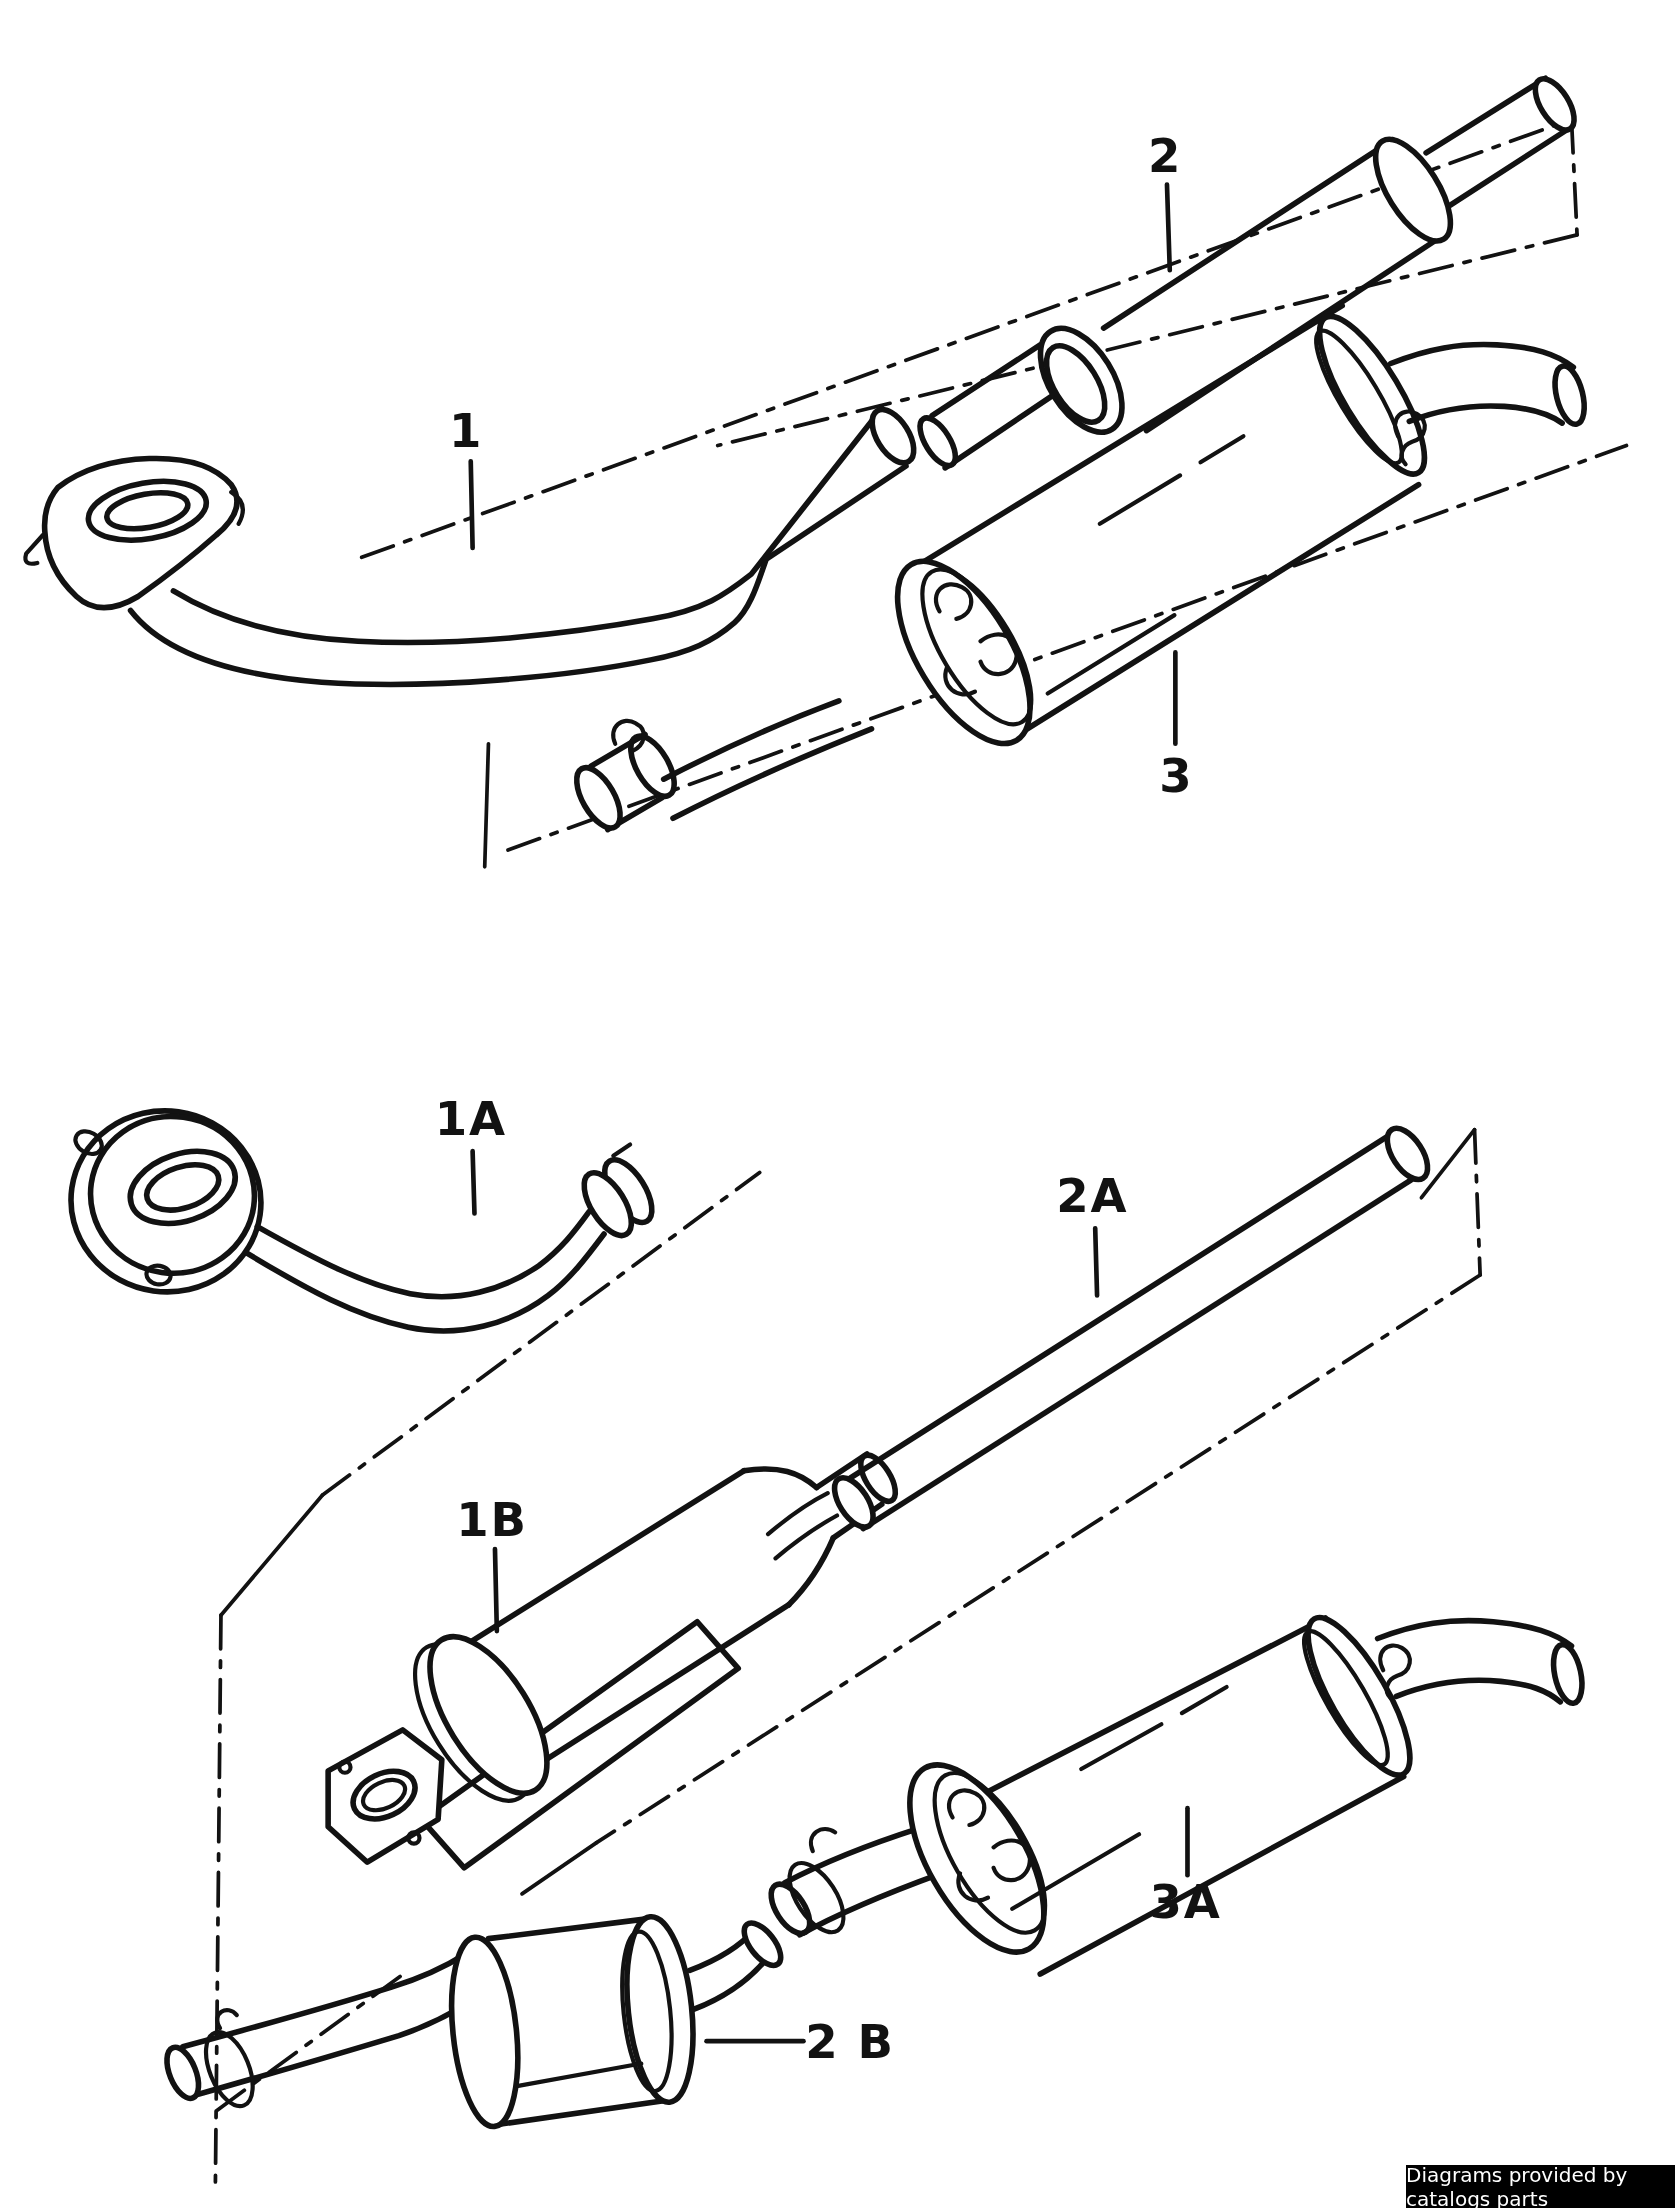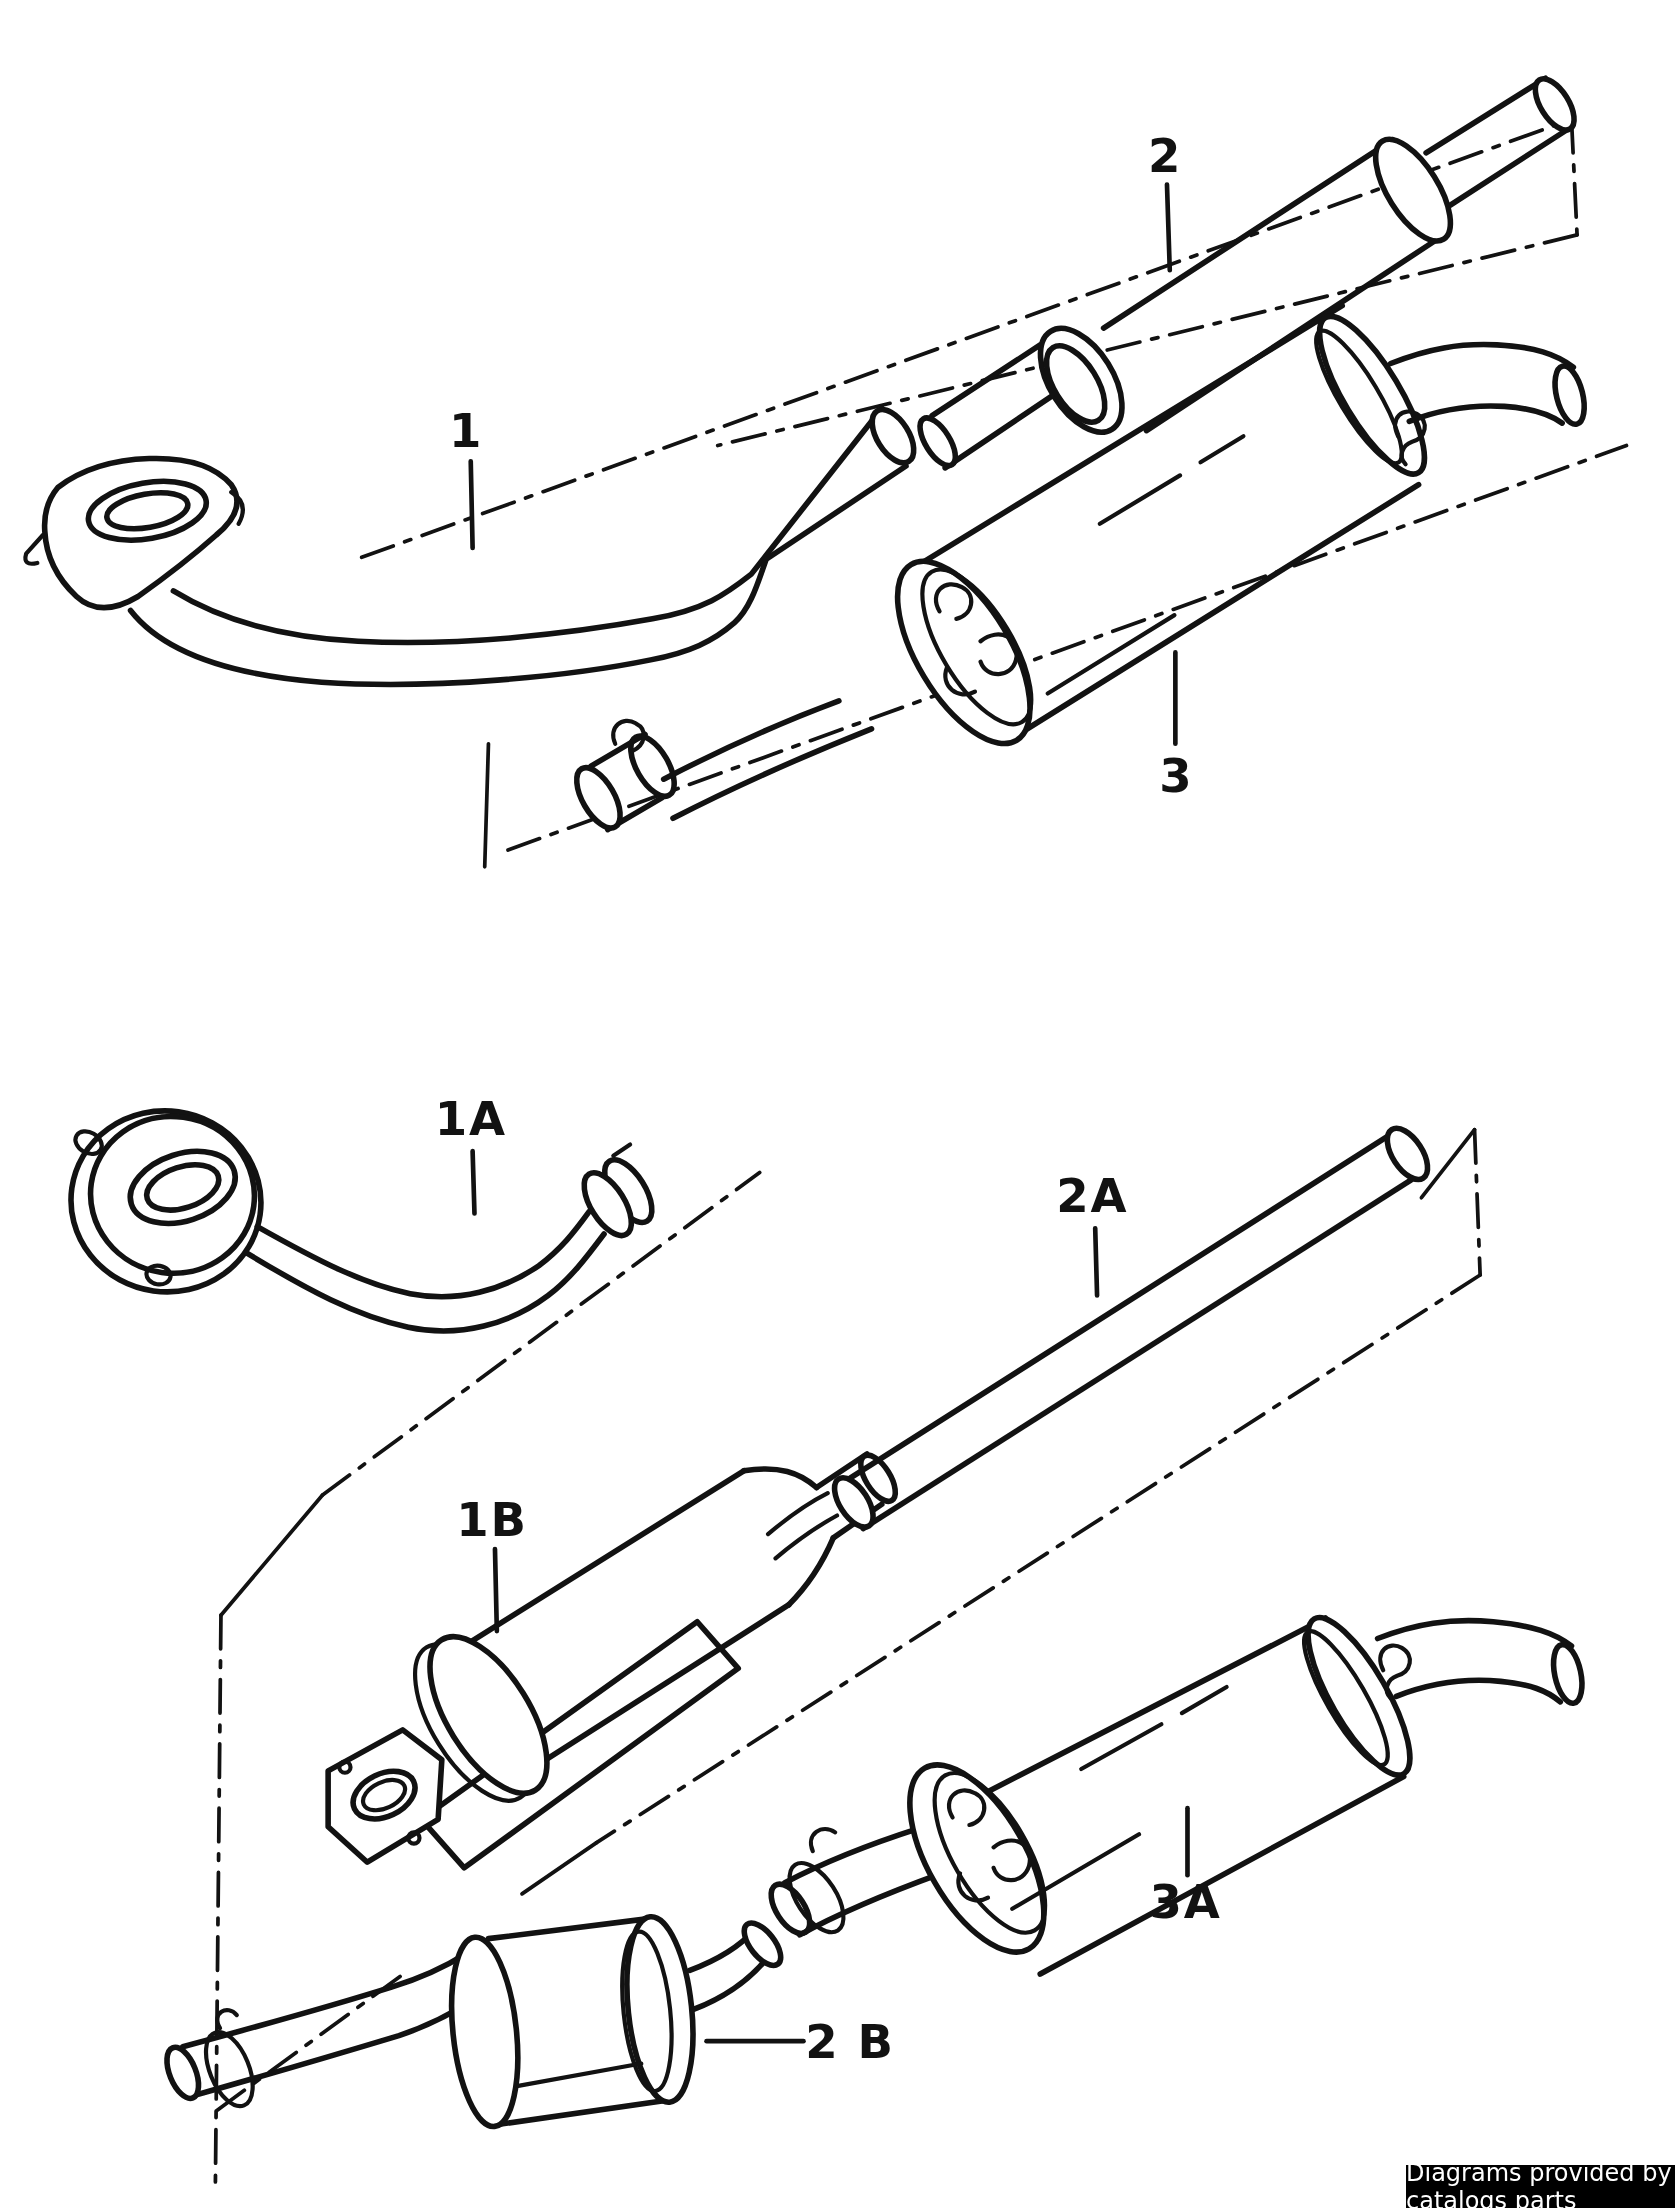--- a/index.html
+++ b/index.html
@@ -10,21 +10,21 @@
          stroke-linecap:round;stroke-linejoin:round;}
   .wf{fill:#ffffff;}
   .thin{stroke-width:4.5;}
   .phantom path{stroke-width:4;stroke-dasharray:36 13 7 13;}
   .phantom path.solid{stroke-dasharray:none;}
   .leader{stroke-width:5;}
   .callout{font-family:"DejaVu Sans","Liberation Sans",sans-serif;font-size:50px;font-weight:700;
          fill:#121212;stroke:none;letter-spacing:2px;}
   #badge{position:absolute;left:1406px;top:2165px;width:269px;height:44px;background:#000000;
          color:#ffffff;display:flex;align-items:center;justify-content:center;
-         font-size:24px;font-family:"DejaVu Sans","Liberation Sans",sans-serif;}
+         font-size:20px;font-family:"DejaVu Sans","Liberation Sans",sans-serif;}
 </style>
 </head>
 <body>
 
 <div id="stage">
 <svg viewBox="0 0 1797 2369" width="1675" height="2208">
   <defs>
     <pattern id="dots" width="16" height="14" patternUnits="userSpaceOnUse" patternTransform="rotate(-32 0 0)">
       <rect width="16" height="14" fill="#ffffff"></rect>
       <ellipse cx="4" cy="4" rx="2.6" ry="1.7" fill="#121212" stroke="none"></ellipse>

